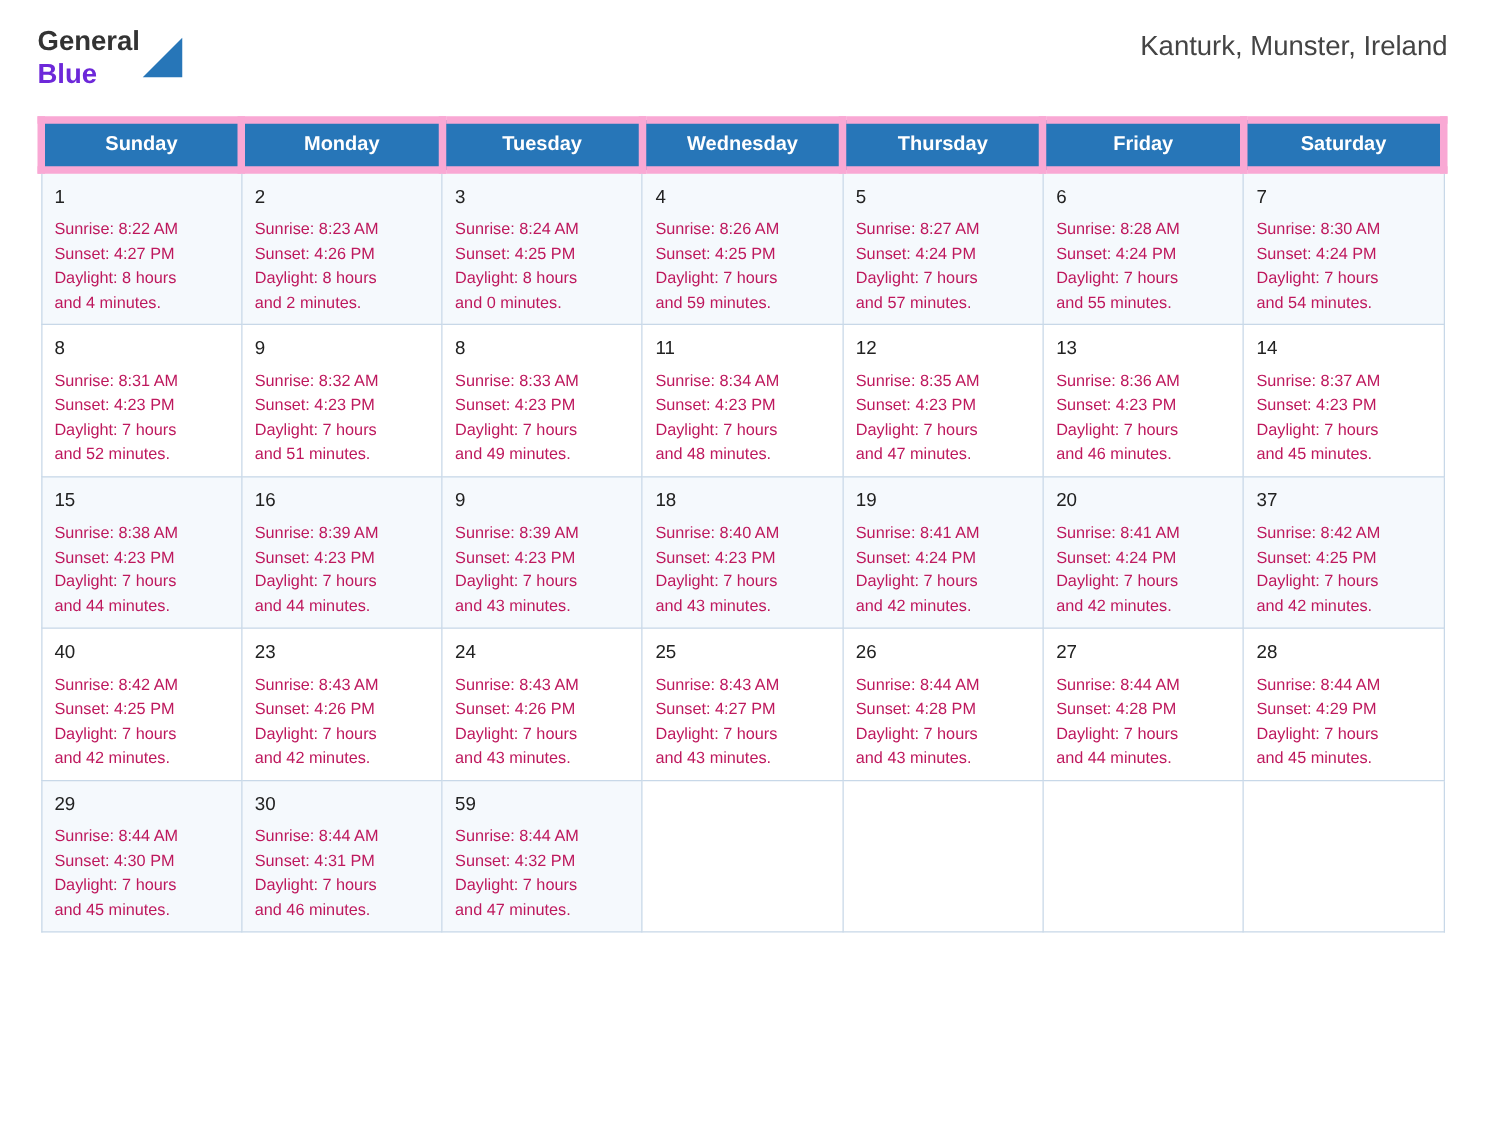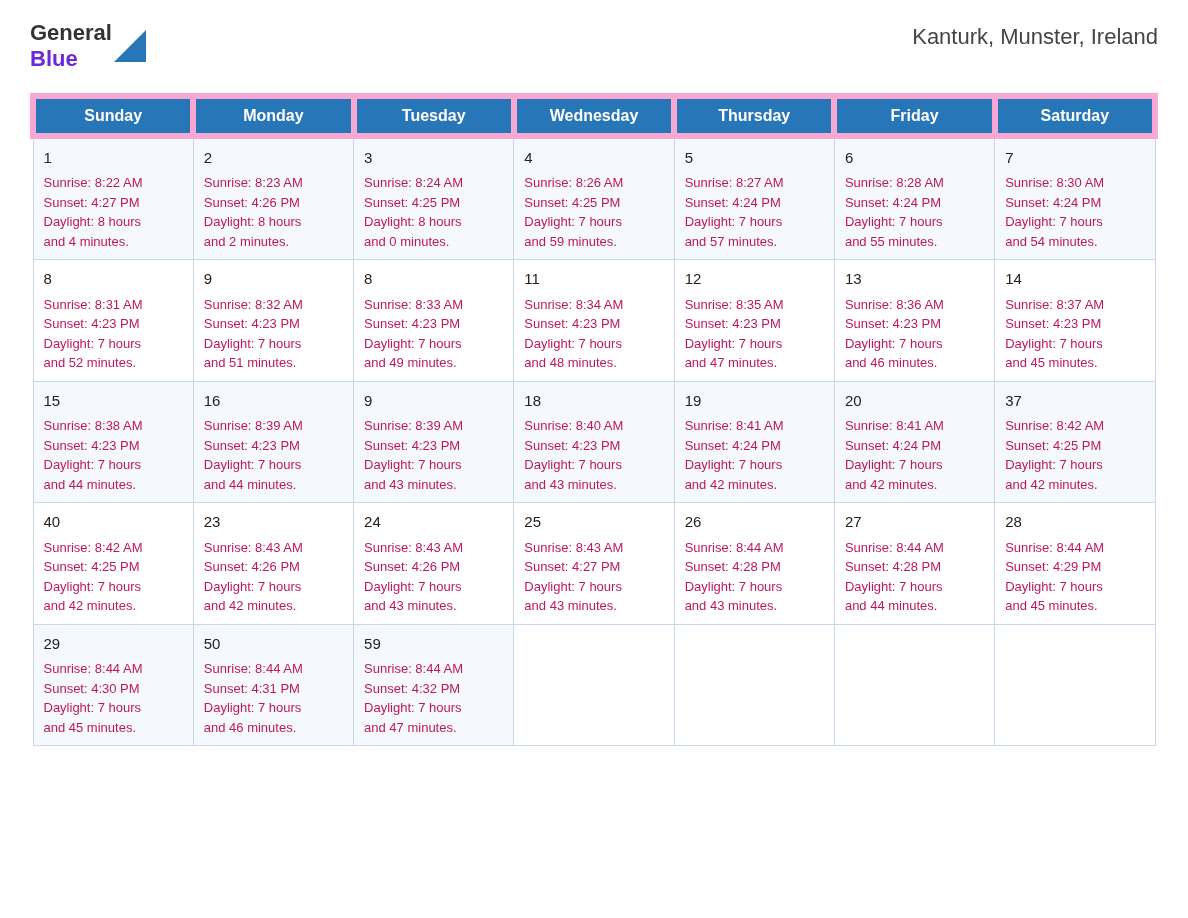--- a/index.html
+++ b/index.html
@@ -154,21 +154,21 @@
         <td><span class="day-num">40</span><span class="day-info">Sunrise: 8:42 AM<br>Sunset: 4:25 PM<br>Daylight: 7 hours<br>and 42 minutes.</span></td>
         <td><span class="day-num">23</span><span class="day-info">Sunrise: 8:43 AM<br>Sunset: 4:26 PM<br>Daylight: 7 hours<br>and 42 minutes.</span></td>
         <td><span class="day-num">24</span><span class="day-info">Sunrise: 8:43 AM<br>Sunset: 4:26 PM<br>Daylight: 7 hours<br>and 43 minutes.</span></td>
         <td><span class="day-num">25</span><span class="day-info">Sunrise: 8:43 AM<br>Sunset: 4:27 PM<br>Daylight: 7 hours<br>and 43 minutes.</span></td>
         <td><span class="day-num">26</span><span class="day-info">Sunrise: 8:44 AM<br>Sunset: 4:28 PM<br>Daylight: 7 hours<br>and 43 minutes.</span></td>
         <td><span class="day-num">27</span><span class="day-info">Sunrise: 8:44 AM<br>Sunset: 4:28 PM<br>Daylight: 7 hours<br>and 44 minutes.</span></td>
         <td><span class="day-num">28</span><span class="day-info">Sunrise: 8:44 AM<br>Sunset: 4:29 PM<br>Daylight: 7 hours<br>and 45 minutes.</span></td>
       </tr>
       <tr>
         <td><span class="day-num">29</span><span class="day-info">Sunrise: 8:44 AM<br>Sunset: 4:30 PM<br>Daylight: 7 hours<br>and 45 minutes.</span></td>
-        <td><span class="day-num">50</span><span class="day-info">Sunrise: 8:44 AM<br>Sunset: 4:31 PM<br>Daylight: 7 hours<br>and 46 minutes.</span></td>
+        <td><span class="day-num">30</span><span class="day-info">Sunrise: 8:44 AM<br>Sunset: 4:31 PM<br>Daylight: 7 hours<br>and 46 minutes.</span></td>
         <td><span class="day-num">59</span><span class="day-info">Sunrise: 8:44 AM<br>Sunset: 4:32 PM<br>Daylight: 7 hours<br>and 47 minutes.</span></td>
         <td class="empty"></td>
         <td class="empty"></td>
         <td class="empty"></td>
         <td class="empty"></td>
       </tr>
     </tbody>
 </table>
 
 </body></html>

